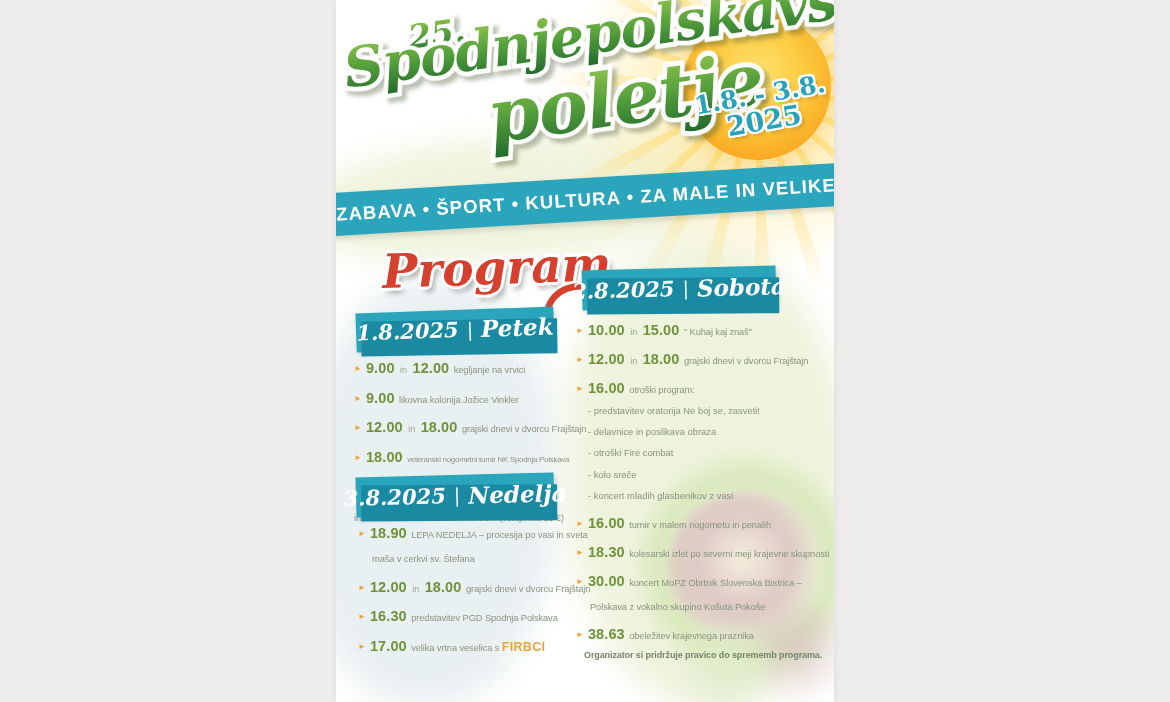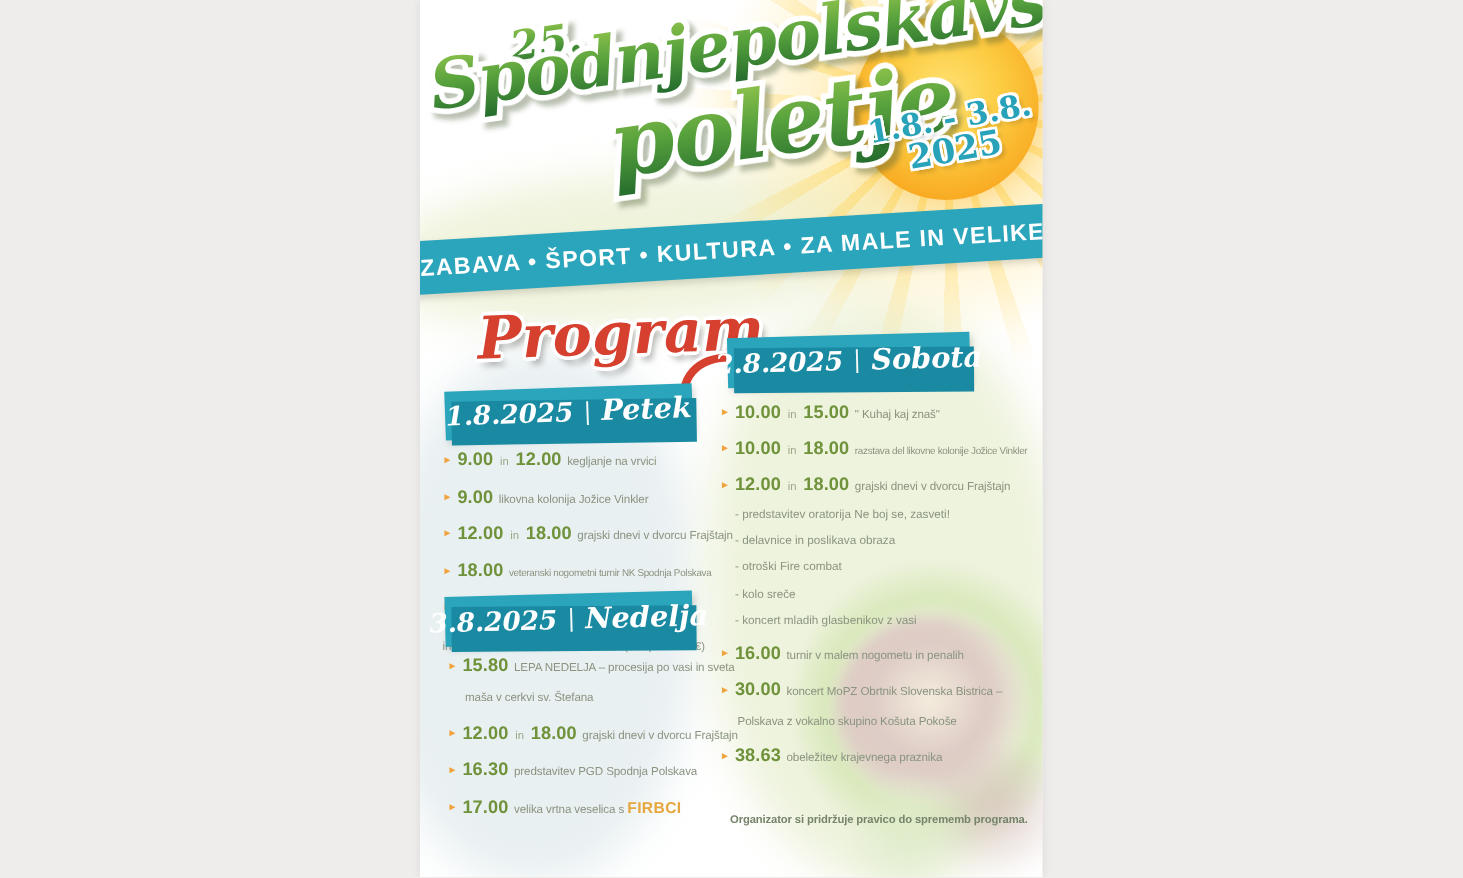--- a/index.html
+++ b/index.html
@@ -172,52 +172,55 @@
       <div class="ev">
         <span class="b">►</span><span class="t">20.30</span> <span class="g">MARKO ŠKUGOR</span>
       </div>
       <div class="ev cont">
         <span class="d">in </span><span class="g">SANJSKI MUZIKANTI</span> <span class="n">(vstopnina 15 €)</span>
       </div>
     </div>
 
     <div class="col col-nedelja">
       <div class="ev">
-        <span class="b">►</span><span class="t">15.80</span> <span class="d">LEPA NEDELJA – procesija po vasi in sveta maša v cerkvi sv. Štefana</span>
+        <span class="b">►</span><span class="t">18.90</span> <span class="d">LEPA NEDELJA – procesija po vasi in sveta maša v cerkvi sv. Štefana</span>
       </div>
       <div class="ev">
         <span class="b">►</span><span class="t">12.00</span> <span class="c">in</span> <span class="t">18.00</span> <span class="d">grajski dnevi v dvorcu Frajštajn</span>
       </div>
       <div class="ev">
         <span class="b">►</span><span class="t">16.30</span> <span class="d">predstavitev PGD Spodnja Polskava</span>
       </div>
       <div class="ev">
         <span class="b">►</span><span class="t">17.00</span> <span class="d">velika vrtna veselica s </span><span class="g">FIRBCI</span>
       </div>
     </div>
 
     <div class="col col-sobota">
       <div class="ev">
         <span class="b">►</span><span class="t">10.00</span> <span class="c">in</span> <span class="t">15.00</span> <span class="d">" Kuhaj kaj znaš"</span>
       </div>
       <div class="ev">
-        <span class="b">►</span><span class="t">10.00</span> <span class="c">in</span> <span class="t">18.00</span> <span class="d xs">razstava del likovne kolonije Jožice Vinkler</span>
-      </div>
-      <div class="ev">
         <span class="b">►</span><span class="t">12.00</span> <span class="c">in</span> <span class="t">18.00</span> <span class="d">grajski dnevi v dvorcu Frajštajn</span>
+      </div>
+      <div class="ev">
+        <span class="b">►</span><span class="t">16.00</span> <span class="d">otroški program:</span>
       </div>
       <div class="sub">- predstavitev oratorija Ne boj se, zasveti!</div>
       <div class="sub">- delavnice in poslikava obraza</div>
       <div class="sub">- otroški Fire combat</div>
       <div class="sub">- kolo sreče</div>
       <div class="sub">- koncert mladih glasbenikov z vasi</div>
       <div class="ev">
         <span class="b">►</span><span class="t">16.00</span> <span class="d">turnir v malem nogometu in penalih</span>
       </div>
       <div class="ev">
+        <span class="b">►</span><span class="t">18.30</span> <span class="d">kolesarski izlet po severni meji krajevne skupnosti</span>
+      </div>
+      <div class="ev">
         <span class="b">►</span><span class="t">30.00</span> <span class="d">koncert MoPZ Obrtnik Slovenska Bistrica – Polskava z vokalno skupino Košuta Pokoše</span>
       </div>
       <div class="ev">
         <span class="b">►</span><span class="t">38.63</span> <span class="d">obeležitev krajevnega praznika</span>
       </div>
 
     </div>
 
     <div class="footer-note">Organizator si pridržuje pravico do sprememb programa.</div>
 

